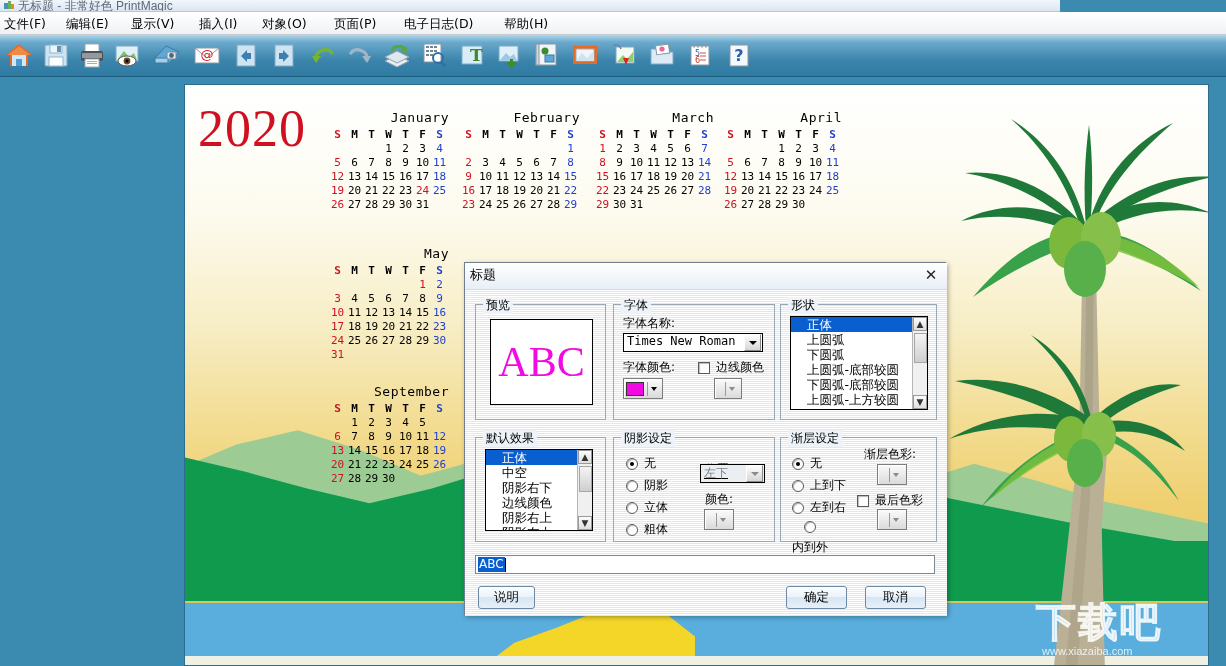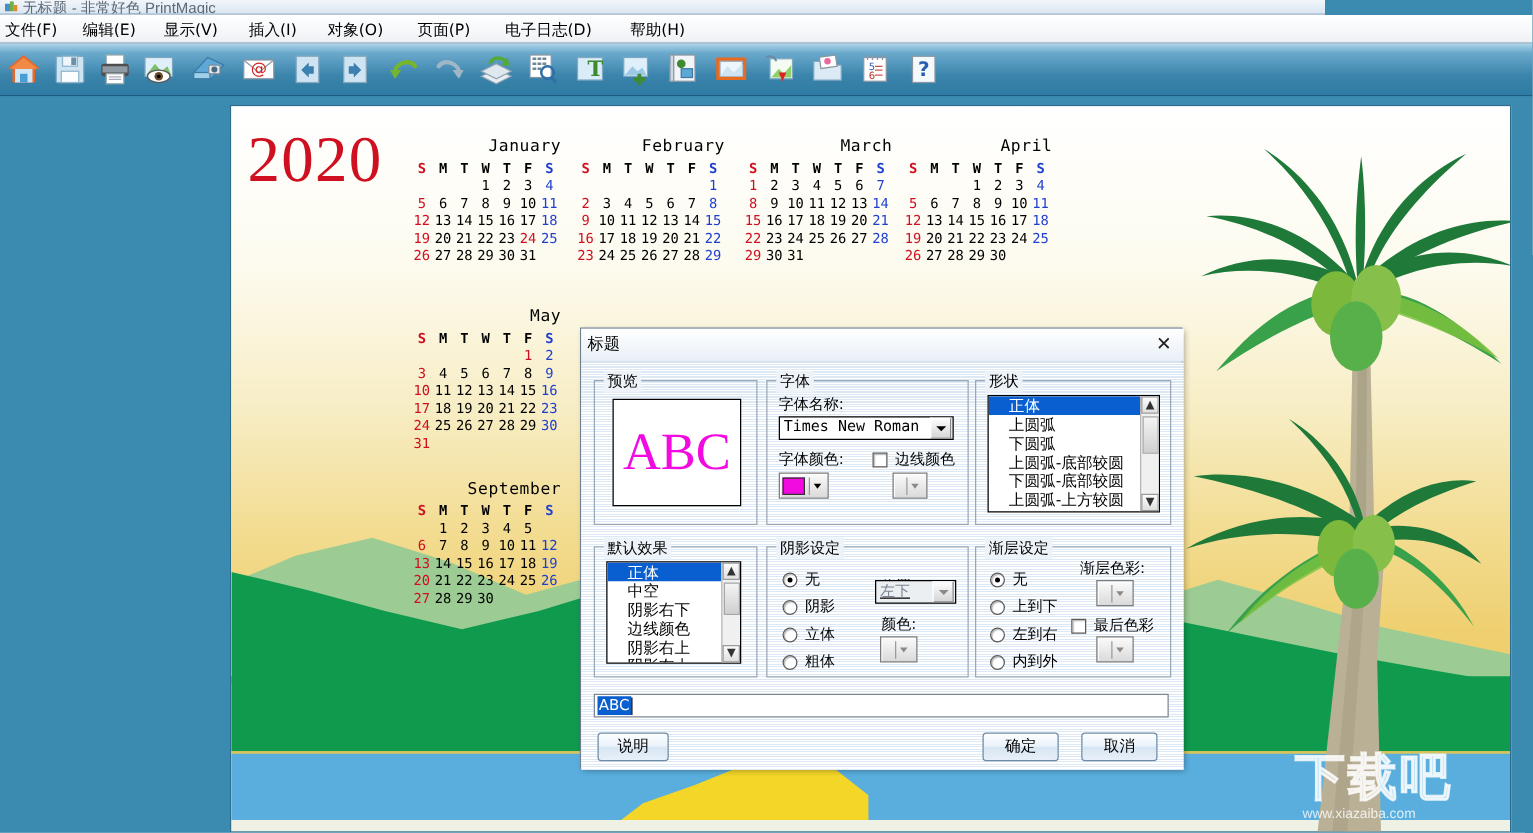--- a/index.html
+++ b/index.html
@@ -1128,21 +1128,21 @@
             <span>无</span>
           </div>
           <div class="radio-row" style="left:11px; top:39px;">
             <div class="radio"></div>
             <span>上到下</span>
           </div>
           <div class="radio-row" style="left:11px; top:61px;">
             <div class="radio"></div>
             <span>左到右</span>
           </div>
-          <div class="radio-row" style="left:11px; top:83px;">
+          <div class="radio-row" style="left:11px; top:83px;flex-direction:column;">
             <div class="radio"></div>
             <span>内到外</span>
           </div>
 
           <div class="lbl" style="left:83px; top:8px;">渐层色彩:</div>
           <div class="colorbtn empty" style="left:96px; top:26px; width:30px;">
             <div class="sep"></div>
             <div class="mini-tri" style="border-top-color:#8a8a8a"></div>
           </div>
 

